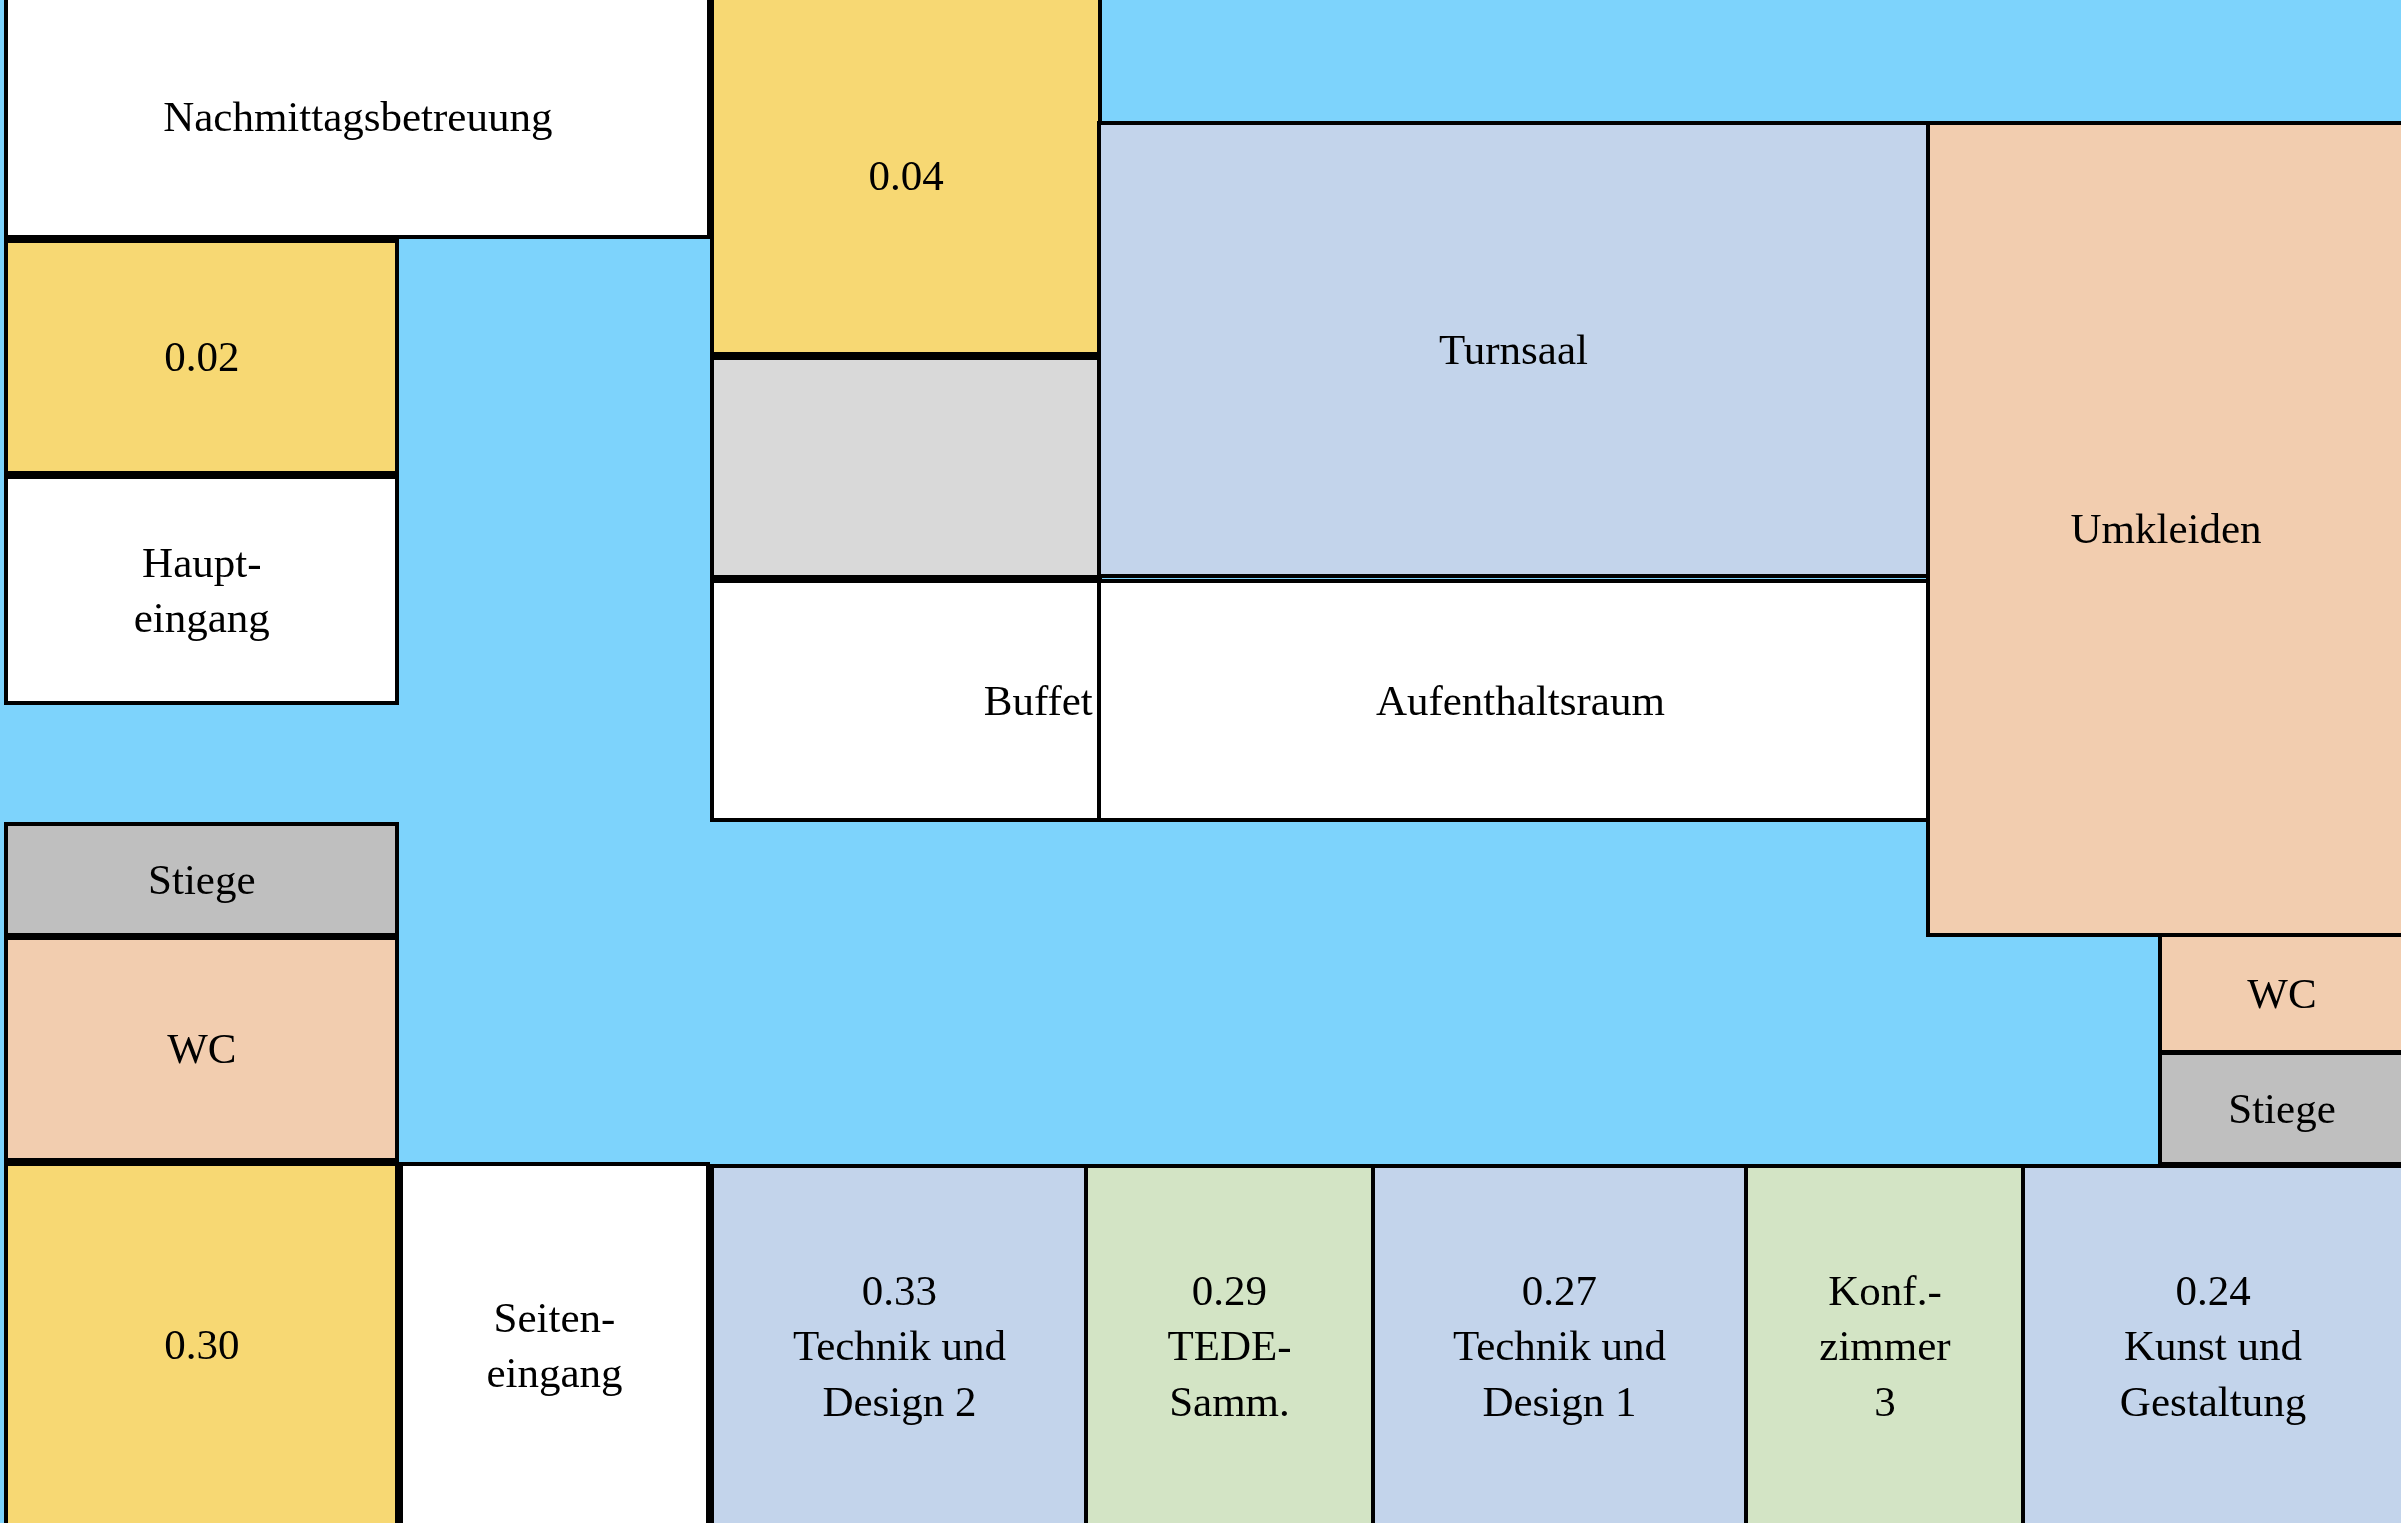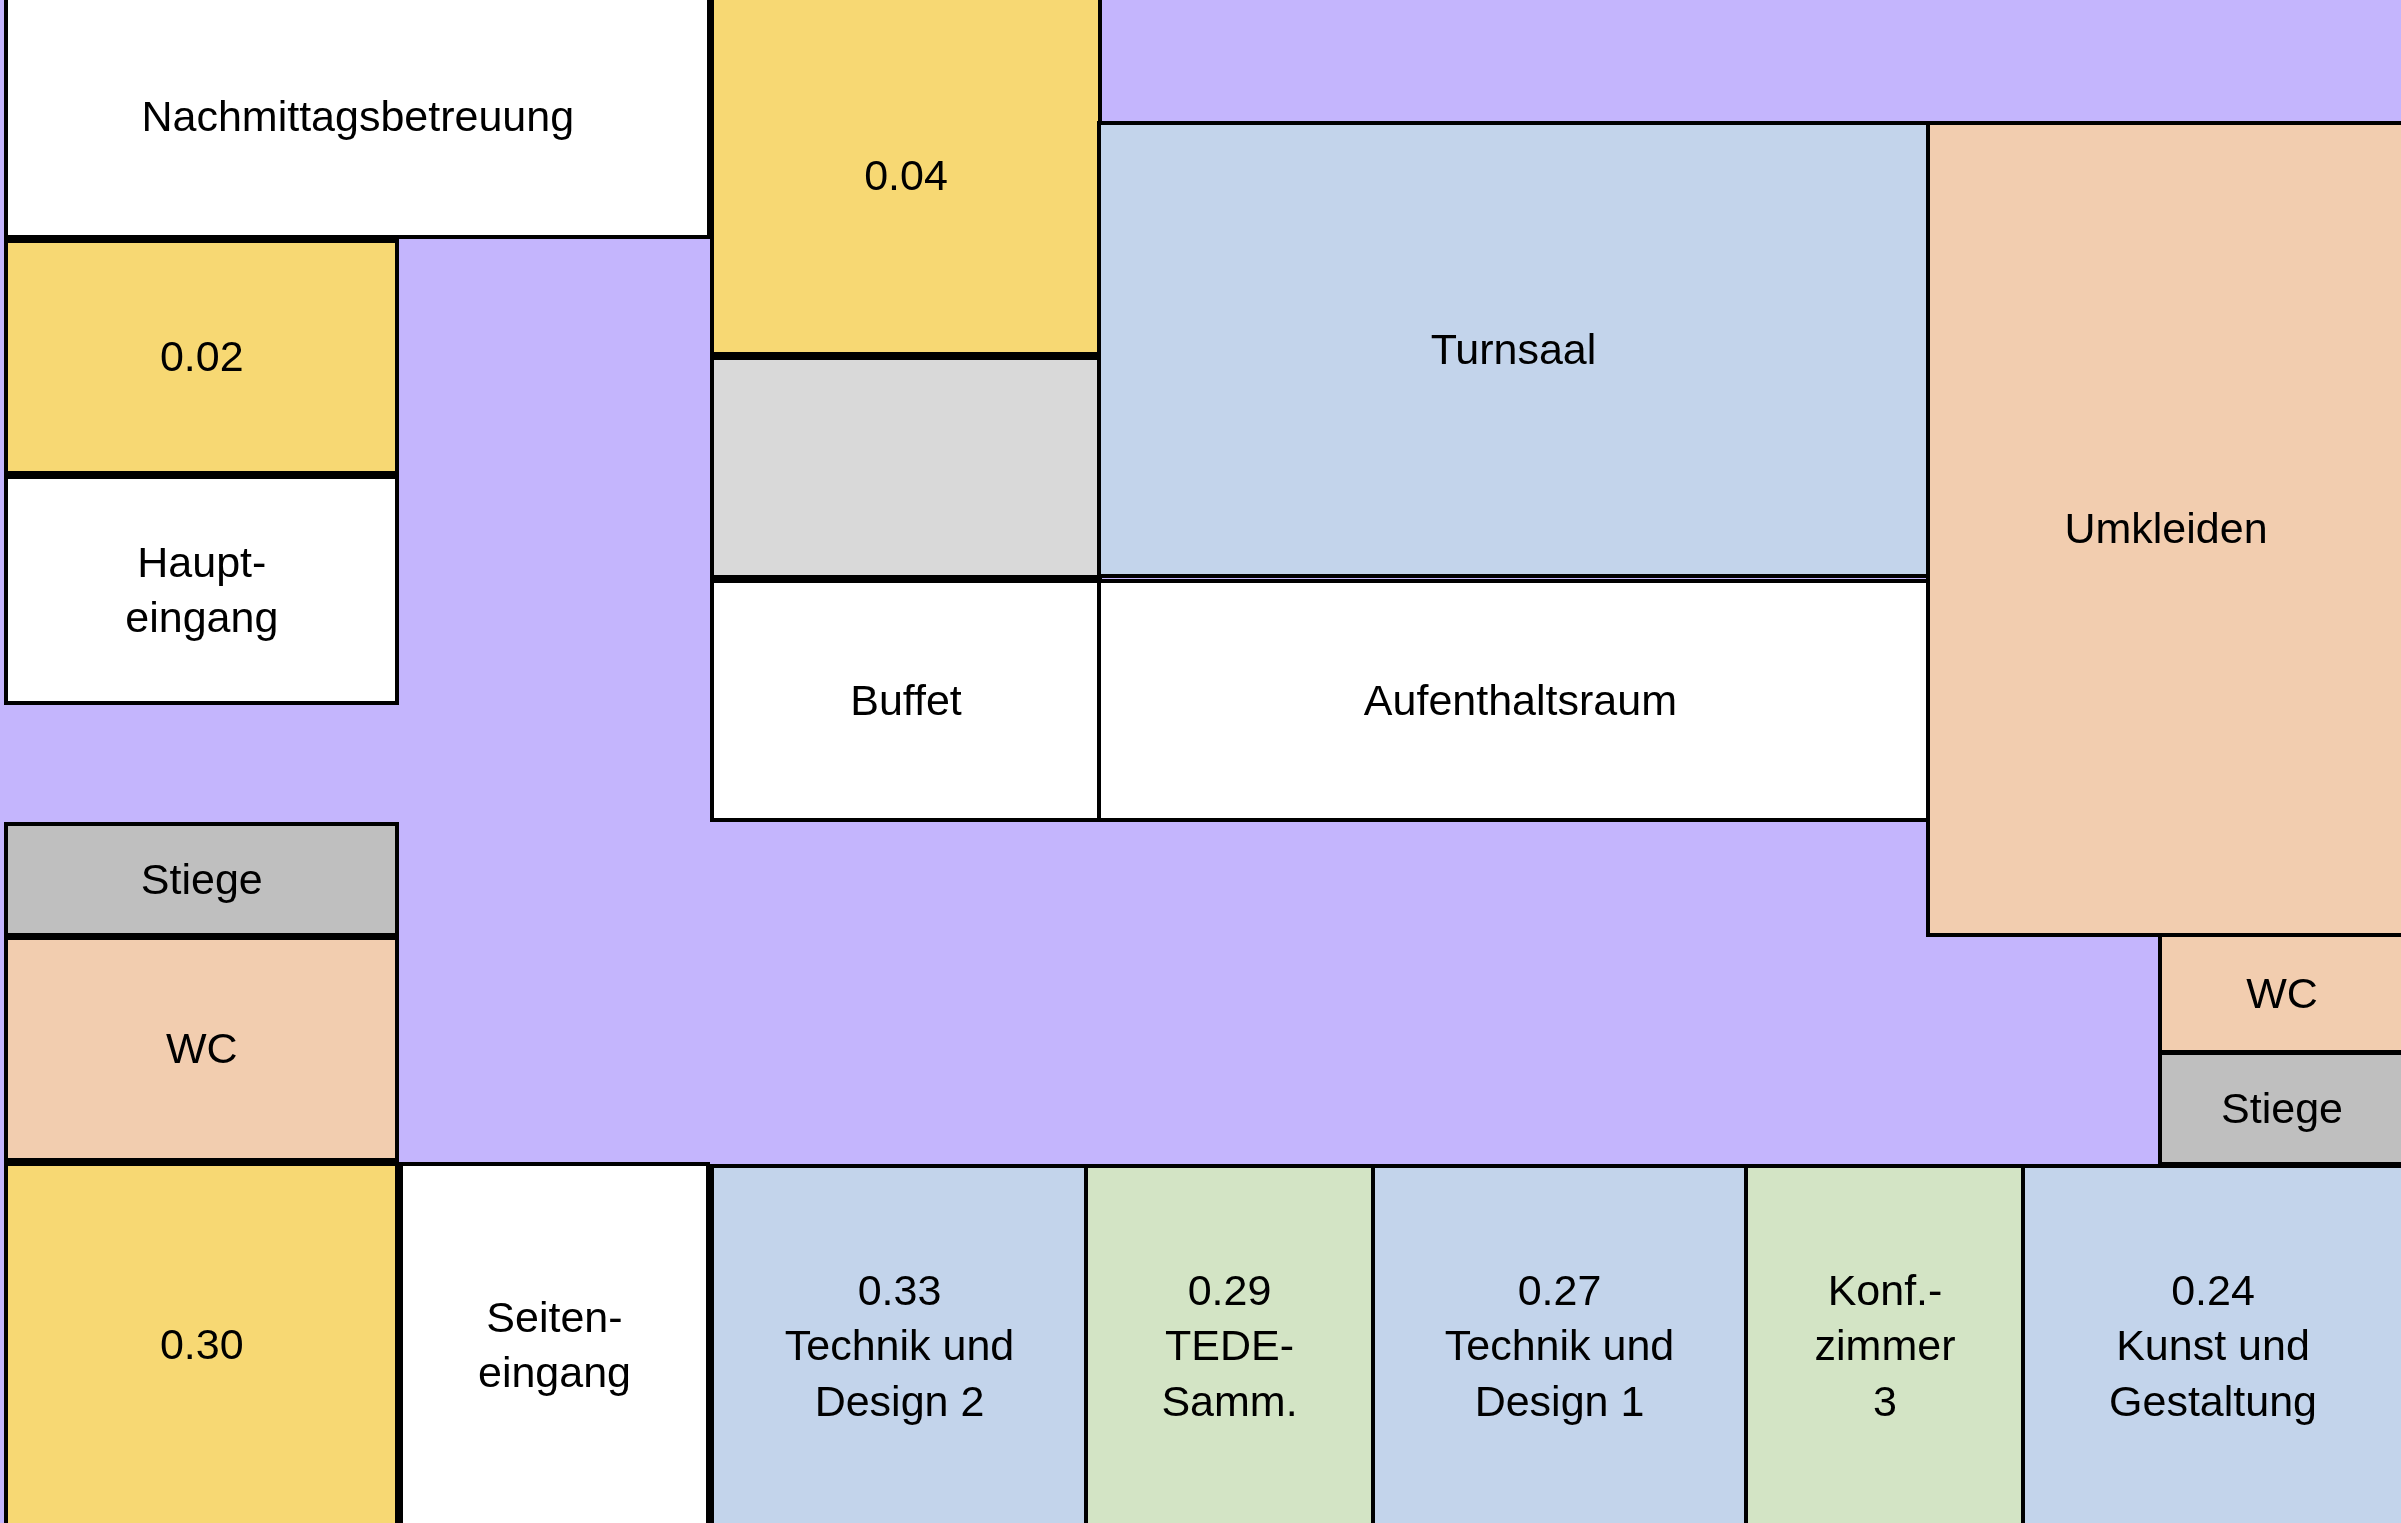--- a/index.html
+++ b/index.html
@@ -5,22 +5,22 @@
 <style>
   html, body {
     margin: 0;
     padding: 0;
     background: #ffffff;
   }
   #plan {
     position: relative;
     width: 2401px;
     height: 1523px;
-    background: #c4b5fd;
-    font-family: Liberation Sans, sans-serif;
+    background: #7dd3fc;
+    font-family: Liberation Serif, serif;
     overflow: hidden;
   }
   .room {
     position: absolute;
     box-sizing: border-box;
     border: 4.3px solid #000000;
     display: flex;
     flex-direction: column;
     align-items: center;
     justify-content: center;
@@ -72,21 +72,21 @@
     <div class="room f-white" style="left: 399px; top: 1162px; width: 311px; height: 366px;">
       <span class="lbl">Seiten-
 eingang</span>
     </div>
     <div class="room f-yellow" style="left: 710px; top: -5.2px; width: 392px; height: 361px;">
       <span class="lbl">0.04</span>
     </div>
     <div class="room f-lgray" style="left: 710px; top: 356px; width: 392px; height: 223px;">
       <span class="lbl"></span>
     </div>
-    <div class="room f-white" style="left: 710px; top: 579px; width: 392px; height: 243px;">
+    <div class="room f-white" style="left: 710px; top: 579px; width: 392px; height: 243px; align-items: flex-end;">
       <span class="lbl">Buffet</span>
     </div>
     <div class="room f-blue" style="left: 1097px; top: 121px; width: 833px; height: 457px;">
       <span class="lbl">Turnsaal</span>
     </div>
     <div class="room f-white" style="left: 1097px; top: 579px; width: 833px; height: 243px; padding-left: 19px;">
       <span class="lbl">Aufenthaltsraum</span>
     </div>
     <div class="room f-peach" style="left: 1926px; top: 121px; width: 480px; height: 816px;">
       <span class="lbl">Umkleiden</span>

